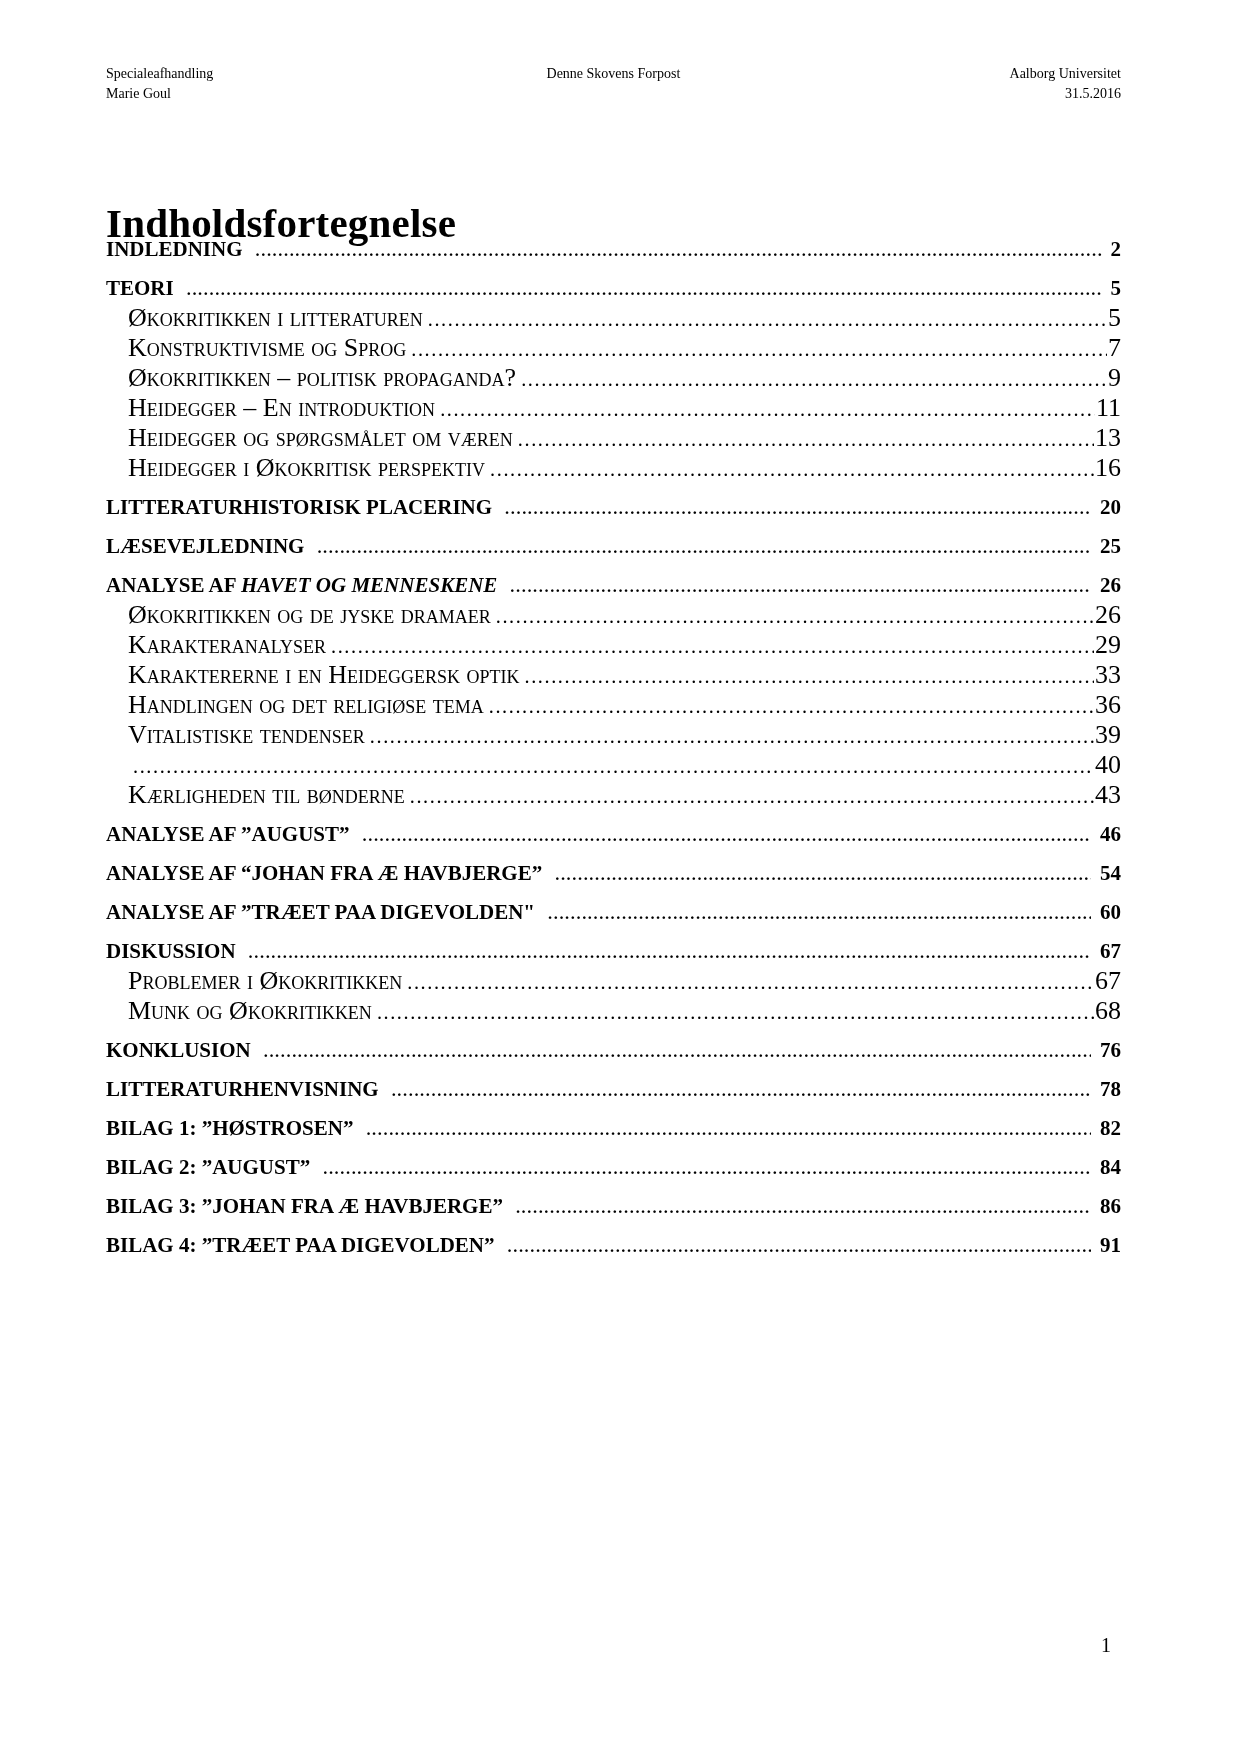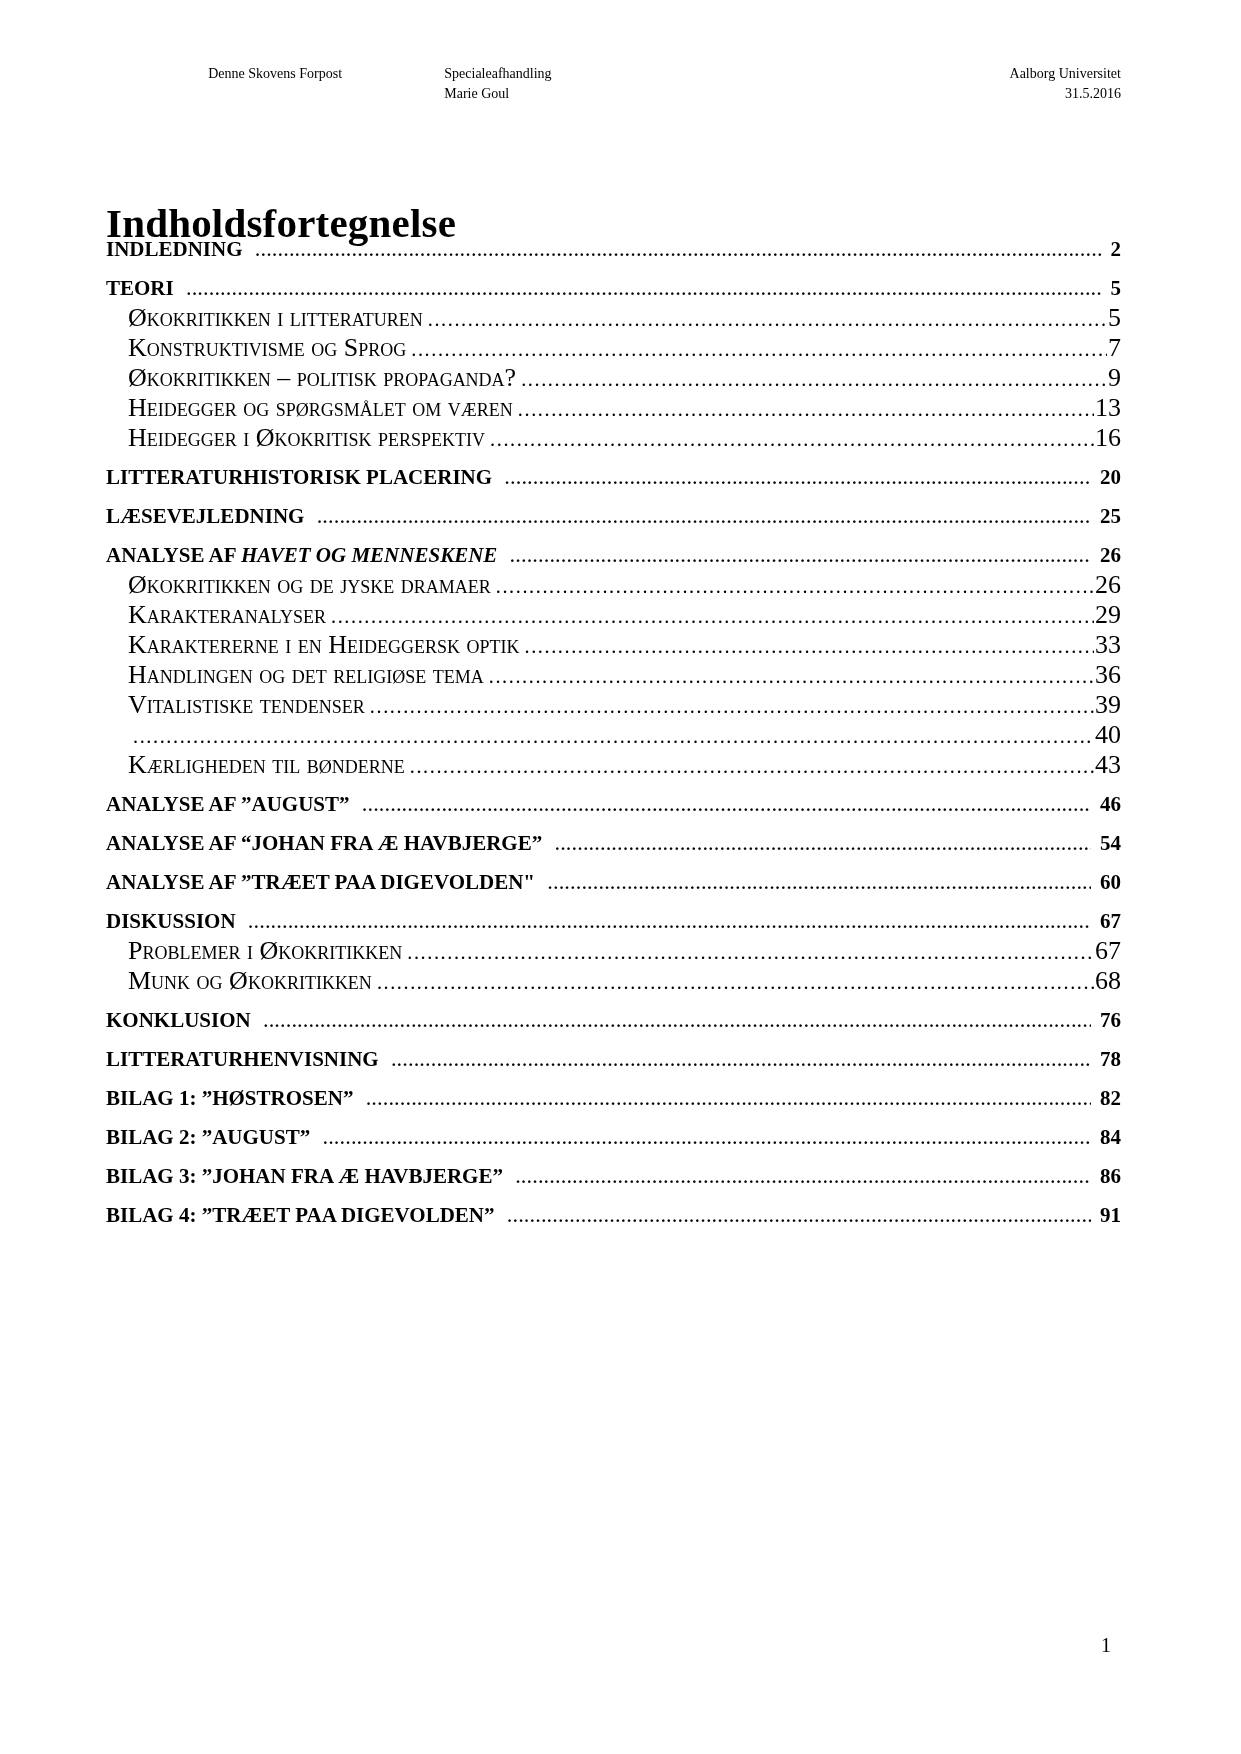--- a/index.html
+++ b/index.html
@@ -85,27 +85,27 @@
     position: absolute;
     top: 1634px;
     right: 130px;
     font-size: 20px;
   }
 </style>
 </head>
 <body>
 
 <div class="page-header">
-  <div class="header-col header-center">
-    <div>Denne Skovens Forpost</div>
-  </div>
   <div class="header-col header-left">
     <div>Specialeafhandling</div>
     <div>Marie Goul</div>
   </div>
+  <div class="header-col header-center">
+    <div>Denne Skovens Forpost</div>
+  </div>
   <div class="header-col header-right">
     <div>Aalborg Universitet</div>
     <div>31.5.2016</div>
   </div>
 </div>
 
 <h1 class="doc-title">Indholdsfortegnelse</h1>
 
 <div class="toc">
     <div class="toc-row l1">
@@ -127,20 +127,25 @@
     <span class="toc-text">Konstruktivisme og Sprog</span>
     <span class="toc-dots"></span>
     <span class="toc-page">7</span>
   </div>
     <div class="toc-row l2">
     <span class="toc-text">Økokritikken – politisk propaganda?</span>
     <span class="toc-dots"></span>
     <span class="toc-page">9</span>
   </div>
     <div class="toc-row l2">
+    <span class="toc-text">Heidegger – En introduktion</span>
+    <span class="toc-dots"></span>
+    <span class="toc-page">11</span>
+  </div>
+    <div class="toc-row l2">
     <span class="toc-text">Heidegger og spørgsmålet om væren</span>
     <span class="toc-dots"></span>
     <span class="toc-page">13</span>
   </div>
     <div class="toc-row l2">
     <span class="toc-text">Heidegger i Økokritisk perspektiv</span>
     <span class="toc-dots"></span>
     <span class="toc-page">16</span>
   </div>
     <div class="toc-row l1">

